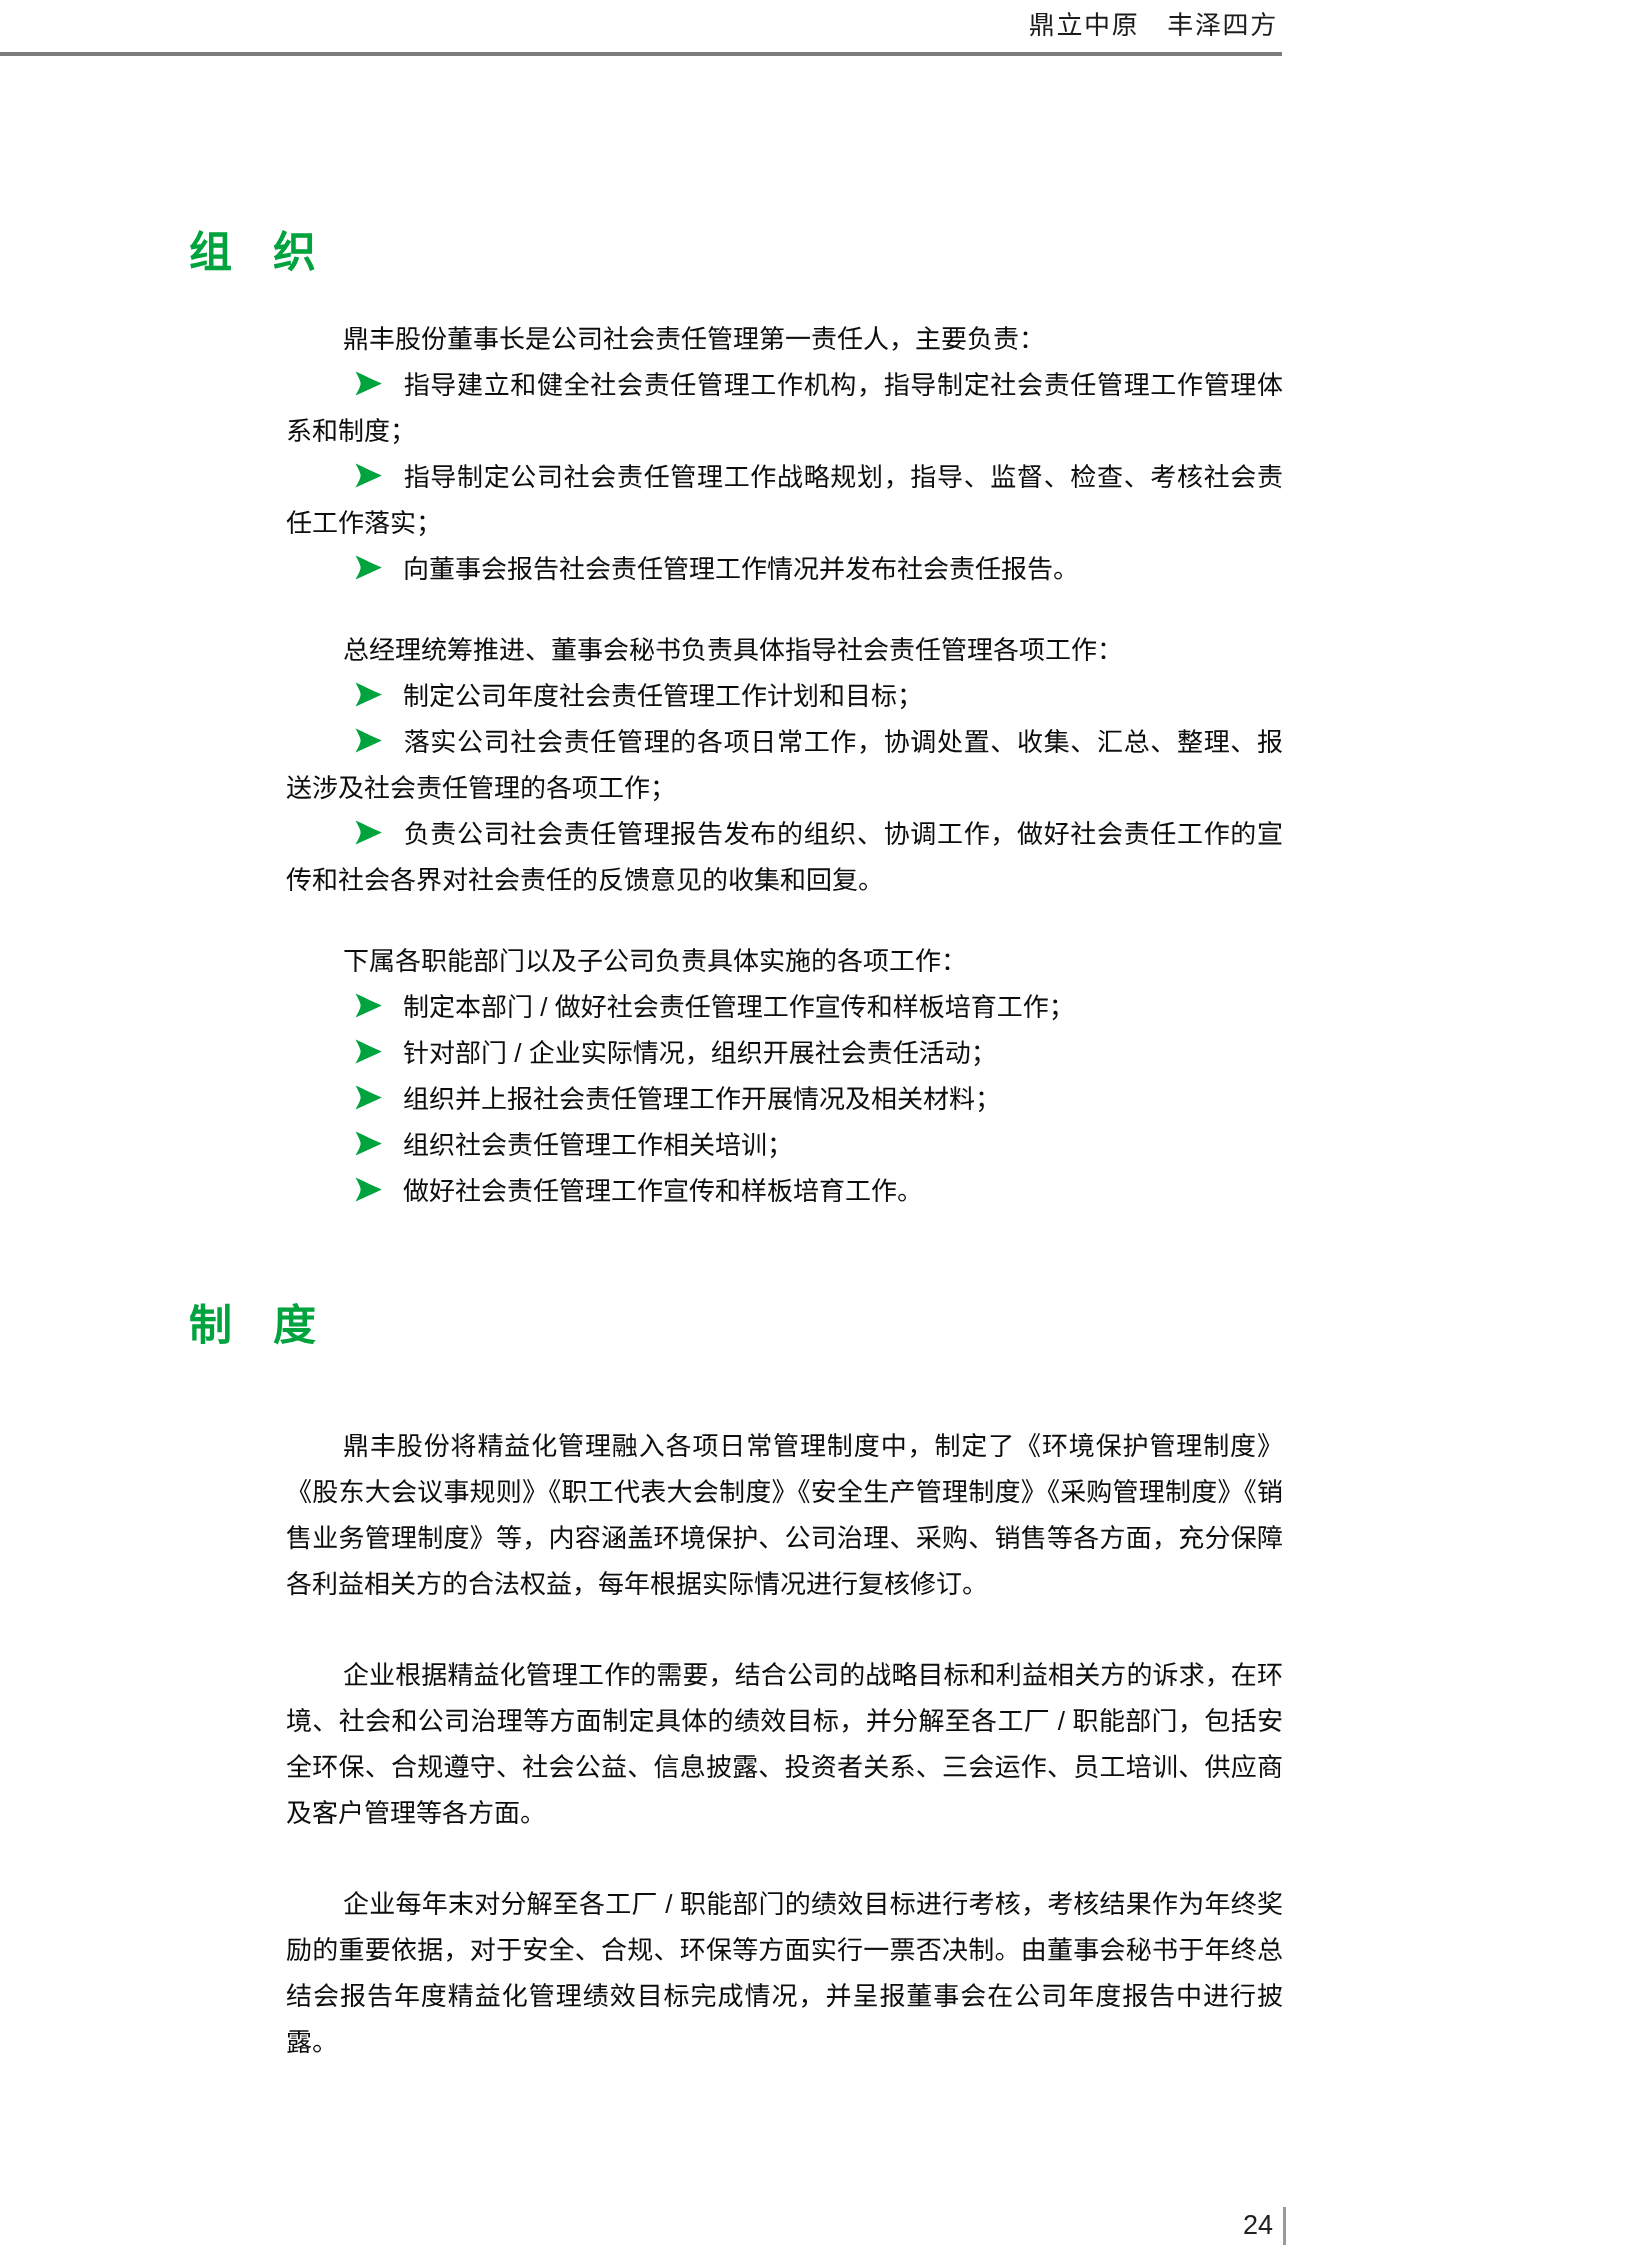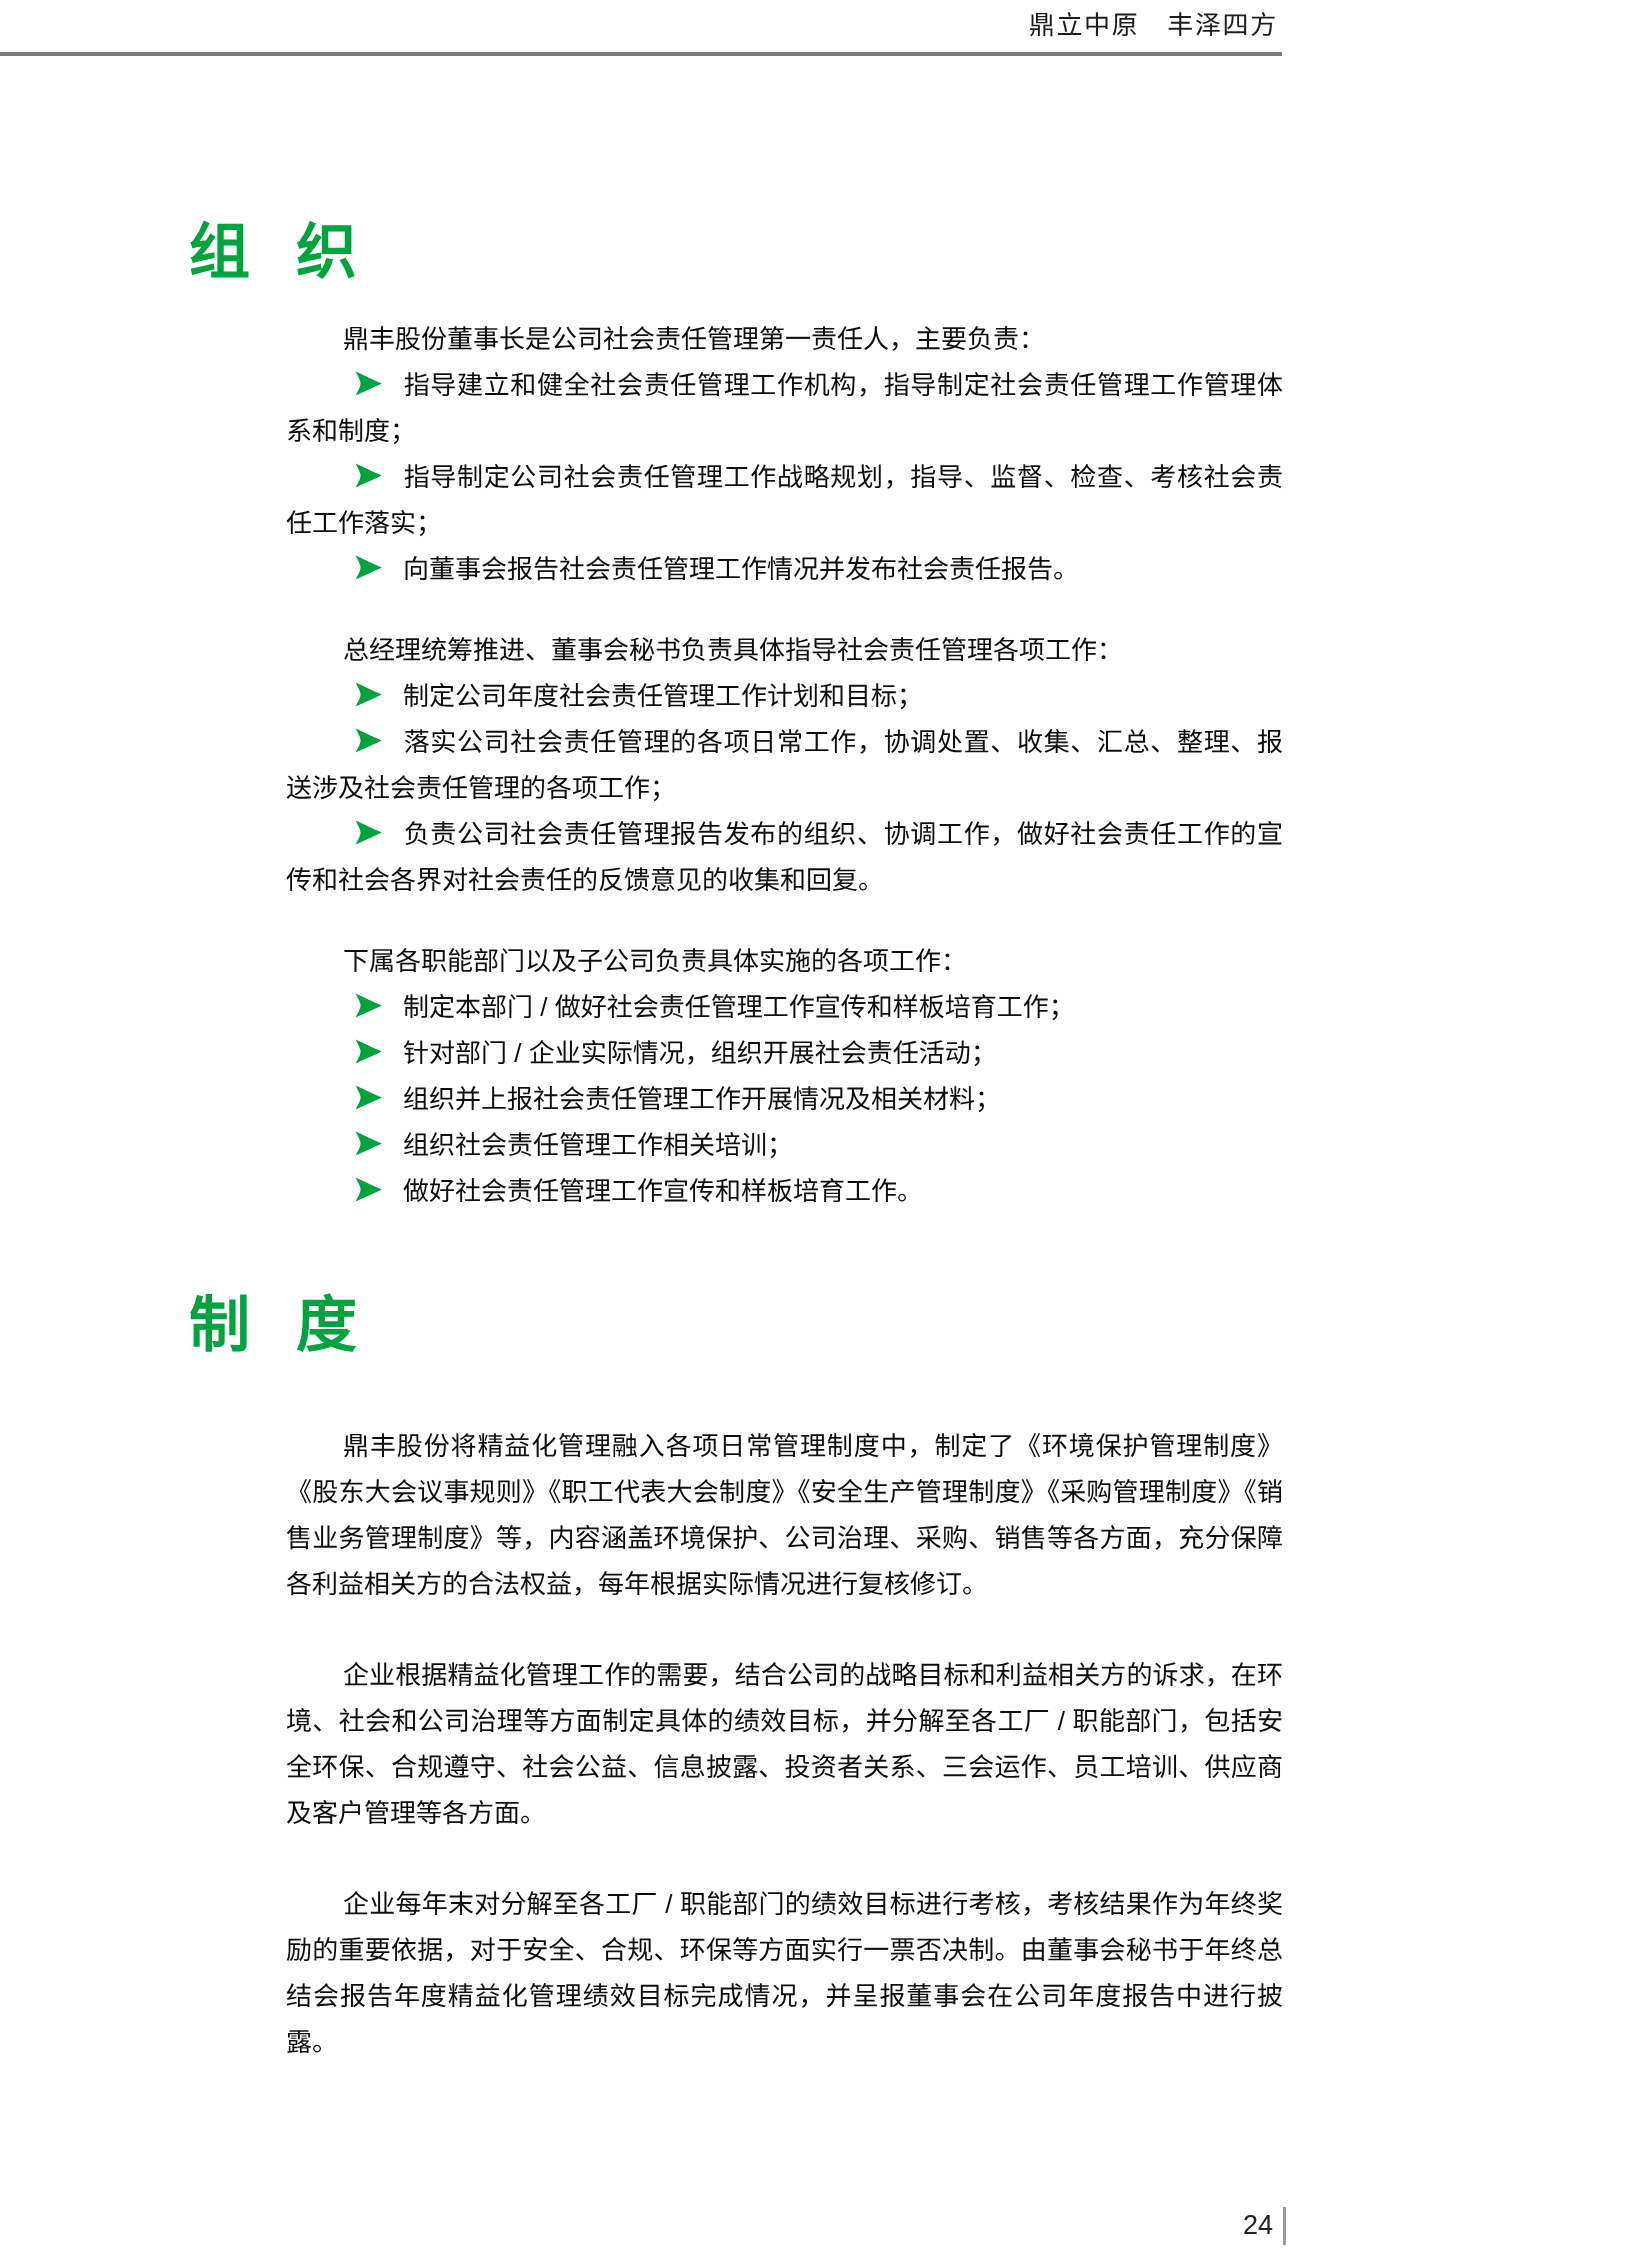--- a/index.html
+++ b/index.html
@@ -23,21 +23,21 @@
     color:#1c1c1c;
   }
   .rule {
     height:3.4px;
     background:#7c7c7c;
     margin:12px 32px 0 0;
   }
   
   .section-title {
     margin:168px 0 0 189px;
-    font-size:61px;
+    font-size:43px;
     line-height:57px;
     font-weight:bold;
     color:#00a33e;
     letter-spacing:3.4px;
     word-spacing:22.3px;
   }
   .section-title.second { margin-top:83px; }
   
   .body-text {
     margin:0 31px 0 286px;

